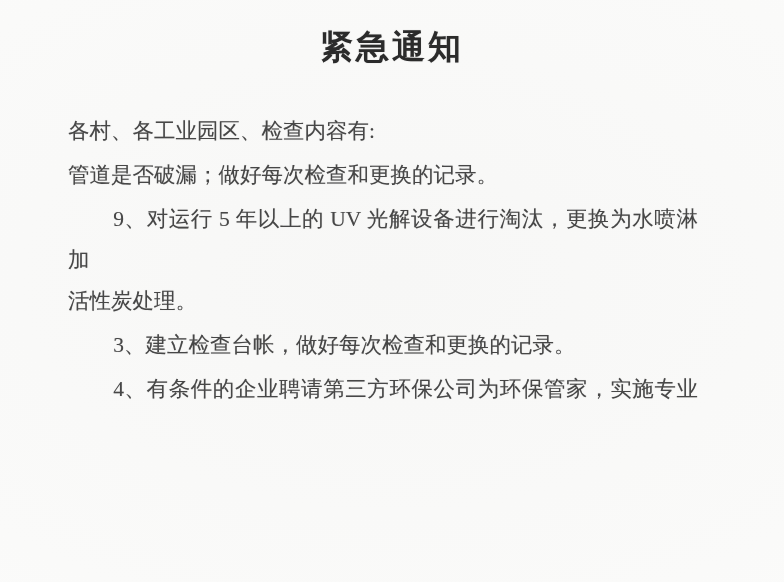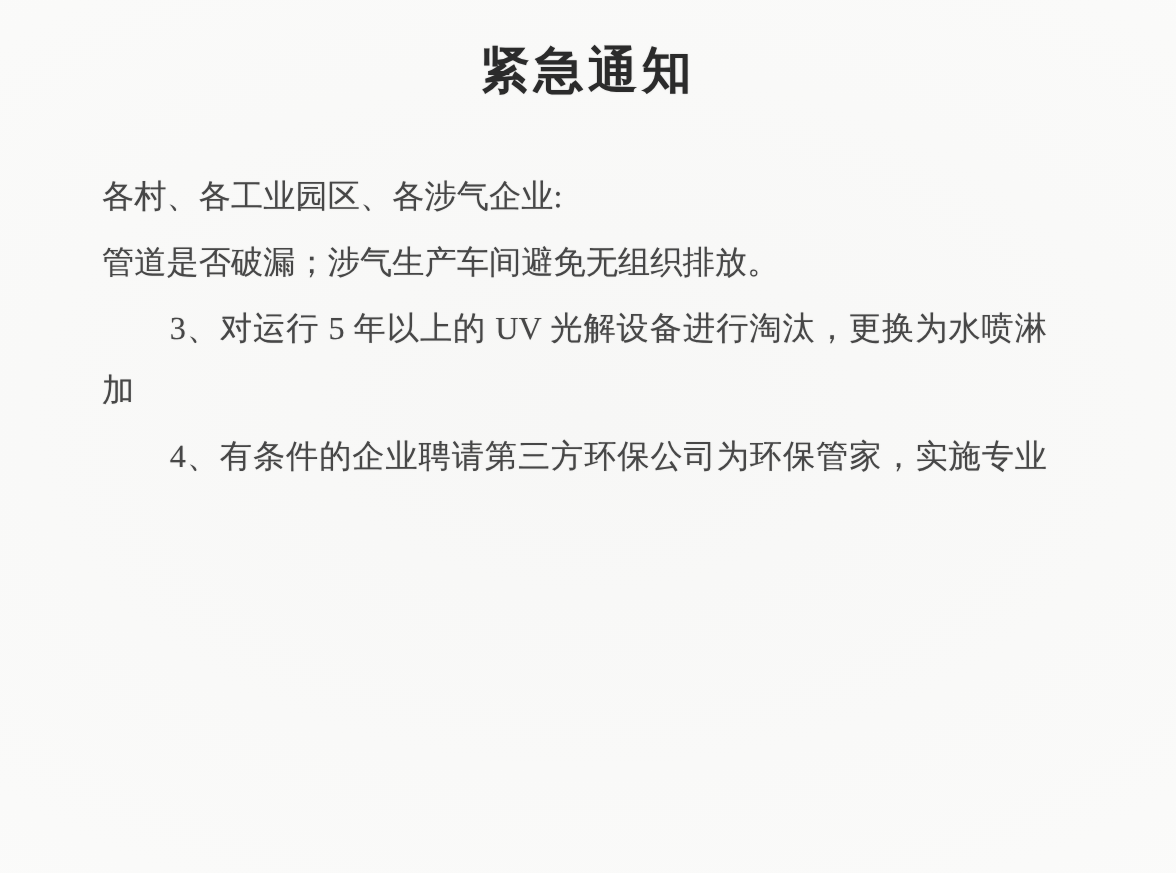--- a/index.html
+++ b/index.html
@@ -61,33 +61,37 @@
 </style>
 </head>
 <body>
 
 <div class="page">
 
   <h1 class="title">紧急通知</h1>
 
   <div class="body">
 
-    <p class="line">各村、各工业园区、各涉气企业:</p>
+    <p class="line">各村、各工业园区、检查内容有:</p>
 
     <div class="para">
     </div>
 
     <div class="para">
-      <p class="line">管道是否破漏；涉气生产车间避免无组织排放。</p>
+      <p class="line">管道是否破漏；做好每次检查和更换的记录。</p>
     </div>
 
     <div class="para">
-      <p class="line just indent">3、对运行 5 年以上的 UV 光解设备进行淘汰，更换为水喷淋加</p>
+      <p class="line just indent">9、对运行 5 年以上的 UV 光解设备进行淘汰，更换为水喷淋加</p>
+      <p class="line">活性炭处理。</p>
     </div>
 
+    <div class="para">
+      <p class="line indent">3、建立检查台帐，做好每次检查和更换的记录。</p>
+    </div>
 
     <div class="para">
       <p class="line just indent">4、有条件的企业聘请第三方环保公司为环保管家，实施专业</p>
 
     </div>
 
   </div>
 </div>
 
 </body></html>

